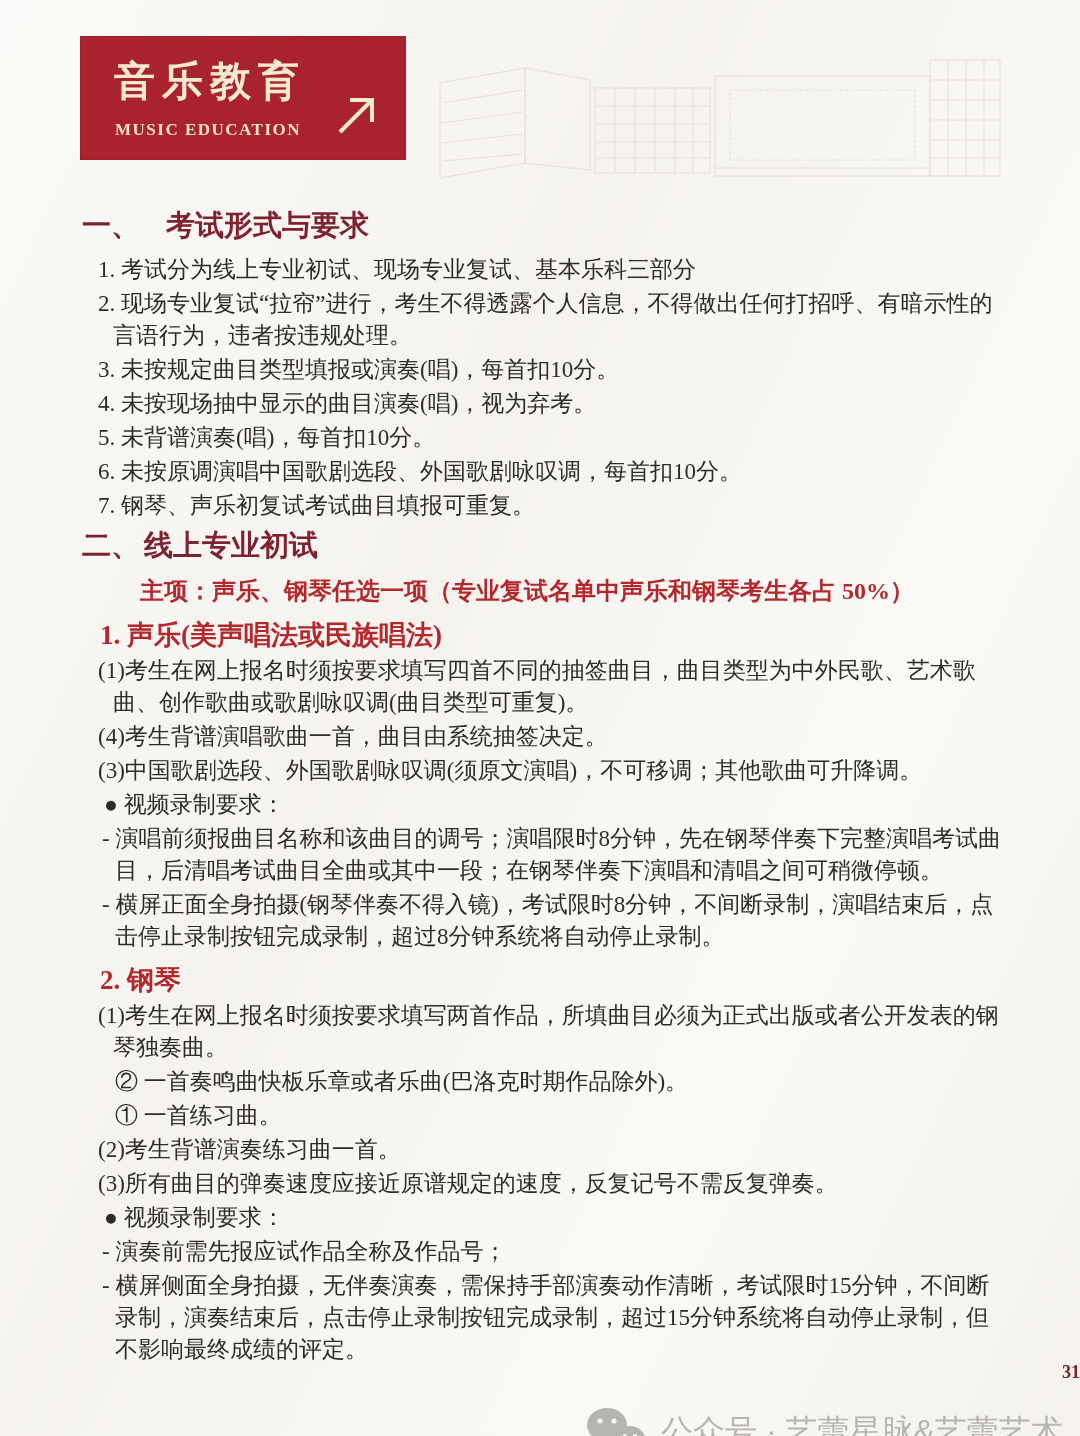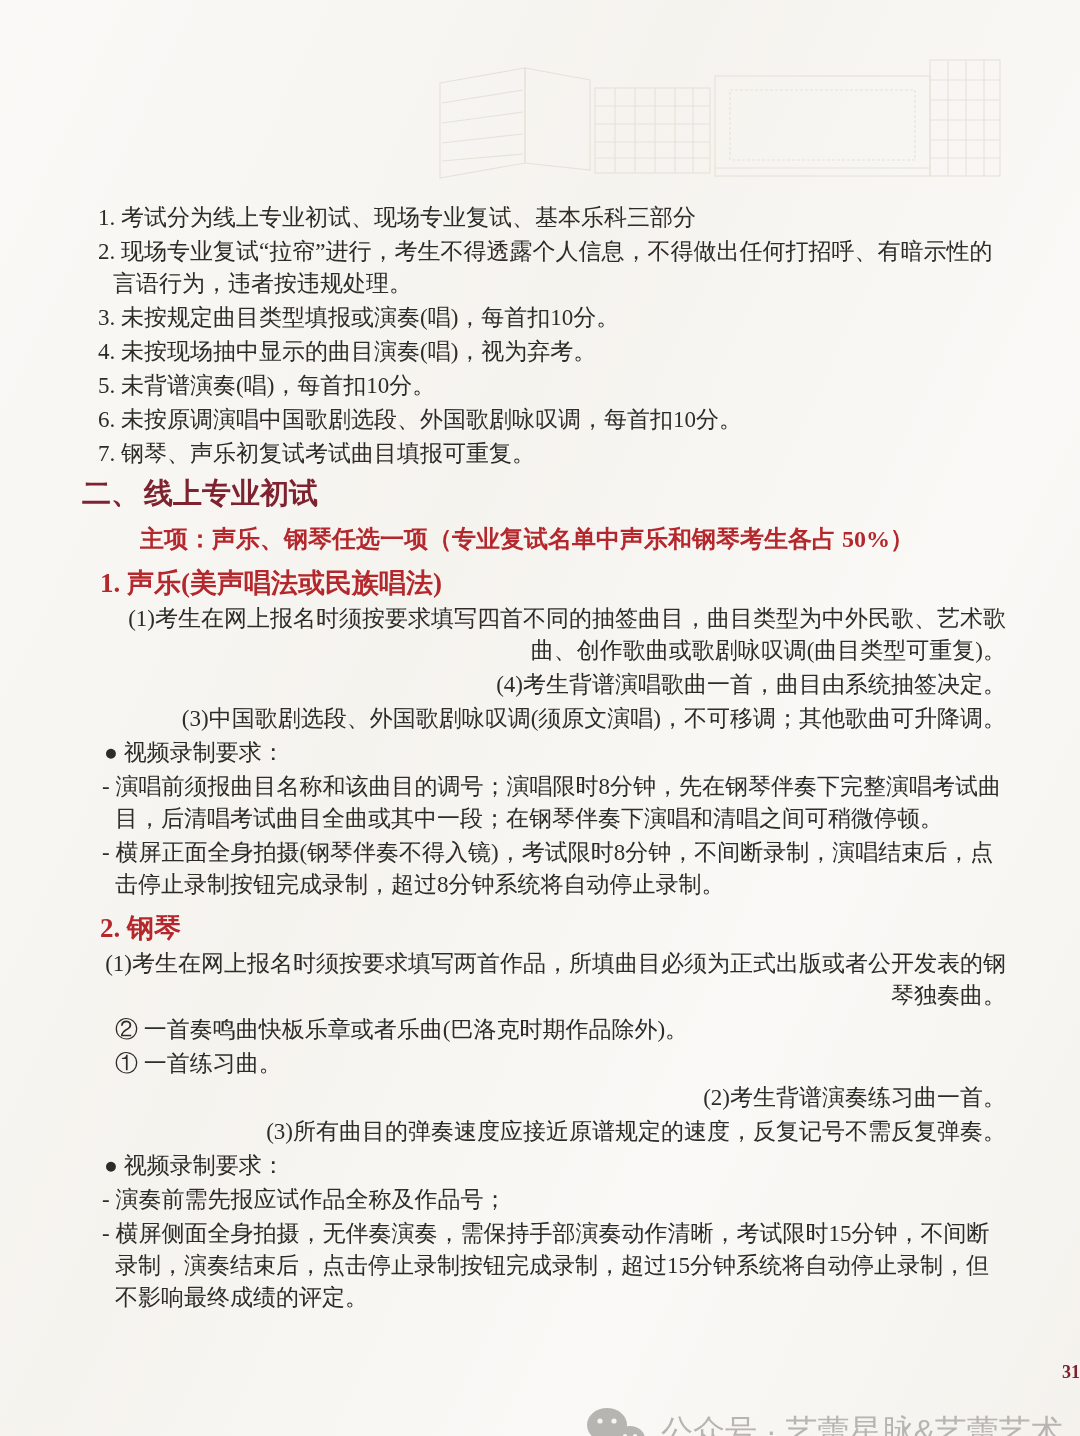--- a/index.html
+++ b/index.html
@@ -18,21 +18,21 @@
   .banner { position:absolute; left:80px; top:36px; width:326px; height:124px; background:#a8222f; box-shadow:0 0 0 1px #9e1f2b inset; }
   .banner-cn { position:absolute; left:34px; top:18px; font-size:41px; font-weight:bold; letter-spacing:7px; color:#f5e9d0; }
   .banner-en { position:absolute; left:35px; top:84px; font-size:17px; font-weight:bold; letter-spacing:1.5px; color:#f3e4c8; }
   .banner-arrow { position:absolute; right:26px; bottom:20px; width:48px; height:48px; }
   
   .content { position:absolute; top:202px; left:0; right:0; padding:0 74px 0 98px; font-size:23px; line-height:32px; }
   .sec-head { margin:2px 0 8px -16px; font-size:29px; line-height:42px; font-weight:bold; color:#7e2230; }
   .sec-head .sec-num1 { margin-right:26px; }
   .sec-head .sec-num2 { margin-right:4px; }
   .num-item { padding-left:15px; text-indent:-15px; margin-bottom:2px; }
-  .paren-item { padding-left:15px; text-indent:-15px; margin-bottom:2px;text-align:right; }
+  .paren-item { padding-left:15px; text-indent:-15px; margin-bottom:2px; }
   .main-note { padding-left:42px; font-size:24px; line-height:34px; font-weight:bold; color:#b4282d; margin:2px 0 4px 0; }
   .sub-title { font-size:27px; line-height:34px; font-weight:bold; color:#b4282d; margin:10px 0 3px 0; padding-left:2px; }
   .bullet-line { padding-left:6px; margin:2px 0 2px 0; }
   .dash-item { padding-left:17px; text-indent:-13px; margin-bottom:2px; }
   .circ-item { padding-left:17px; margin-bottom:2px; }
   
   .page-num { position:absolute; left:0; right:0; top:1362px; text-align:right; font-size:18px; font-weight:bold; color:#7e2230; }
   .footer-wechat { position:absolute; left:585px; top:1358px; display:flex; align-items:center; gap:14px;
     font-family:"Liberation Sans","DejaVu Sans",sans-serif; font-size:32px; color:#b7b5b1; white-space:nowrap;margin-top:48px; }
   .wechat-icon { width:62px; height:52px; flex:0 0 auto; }
@@ -66,23 +66,34 @@
     <line x1="500" y1="52" x2="570" y2="52"></line>
       <line x1="500" y1="72" x2="570" y2="72"></line>
     <line x1="500" y1="92" x2="570" y2="92"></line>
       <line x1="500" y1="112" x2="570" y2="112"></line>
       <line x1="500" y1="130" x2="570" y2="130"></line>
     <line x1="518" y1="32" x2="518" y2="148"></line>
       <line x1="536" y1="32" x2="536" y2="148"></line>
       <line x1="554" y1="32" x2="554" y2="148"></line>
   </svg>
 
+  <div class="banner">
+    <div class="banner-cn">音乐教育</div>
+    <div class="banner-en">MUSIC EDUCATION</div>
+    <svg class="banner-arrow" viewBox="0 0 48 48" fill="none" stroke="#f5e9d0" stroke-width="4">
+      <path d="M8 40 L40 8"></path>
+        <path d="M18 8 H40 V30"></path>
+    </svg>
+  </div>
 
   <div class="content">
 
+    <div class="sec-head">
+      <span class="sec-num1">一、</span><span>考试形式与要求</span>
+    </div>
     <div class="num-item">1. 考试分为线上专业初试、现场专业复试、基本乐科三部分</div>
     <div class="num-item">2. 现场专业复试“拉帘”进行，考生不得透露个人信息，不得做出任何打招呼、有暗示性的言语行为，违者按违规处理。</div>
     <div class="num-item">3. 未按规定曲目类型填报或演奏(唱)，每首扣10分。</div>
     <div class="num-item">4. 未按现场抽中显示的曲目演奏(唱)，视为弃考。</div>
     <div class="num-item">5. 未背谱演奏(唱)，每首扣10分。</div>
     <div class="num-item">6. 未按原调演唱中国歌剧选段、外国歌剧咏叹调，每首扣10分。</div>
     <div class="num-item">7. 钢琴、声乐初复试考试曲目填报可重复。</div>
 
     <div class="sec-head">
       <span class="sec-num2">二、</span><span>线上专业初试</span>

